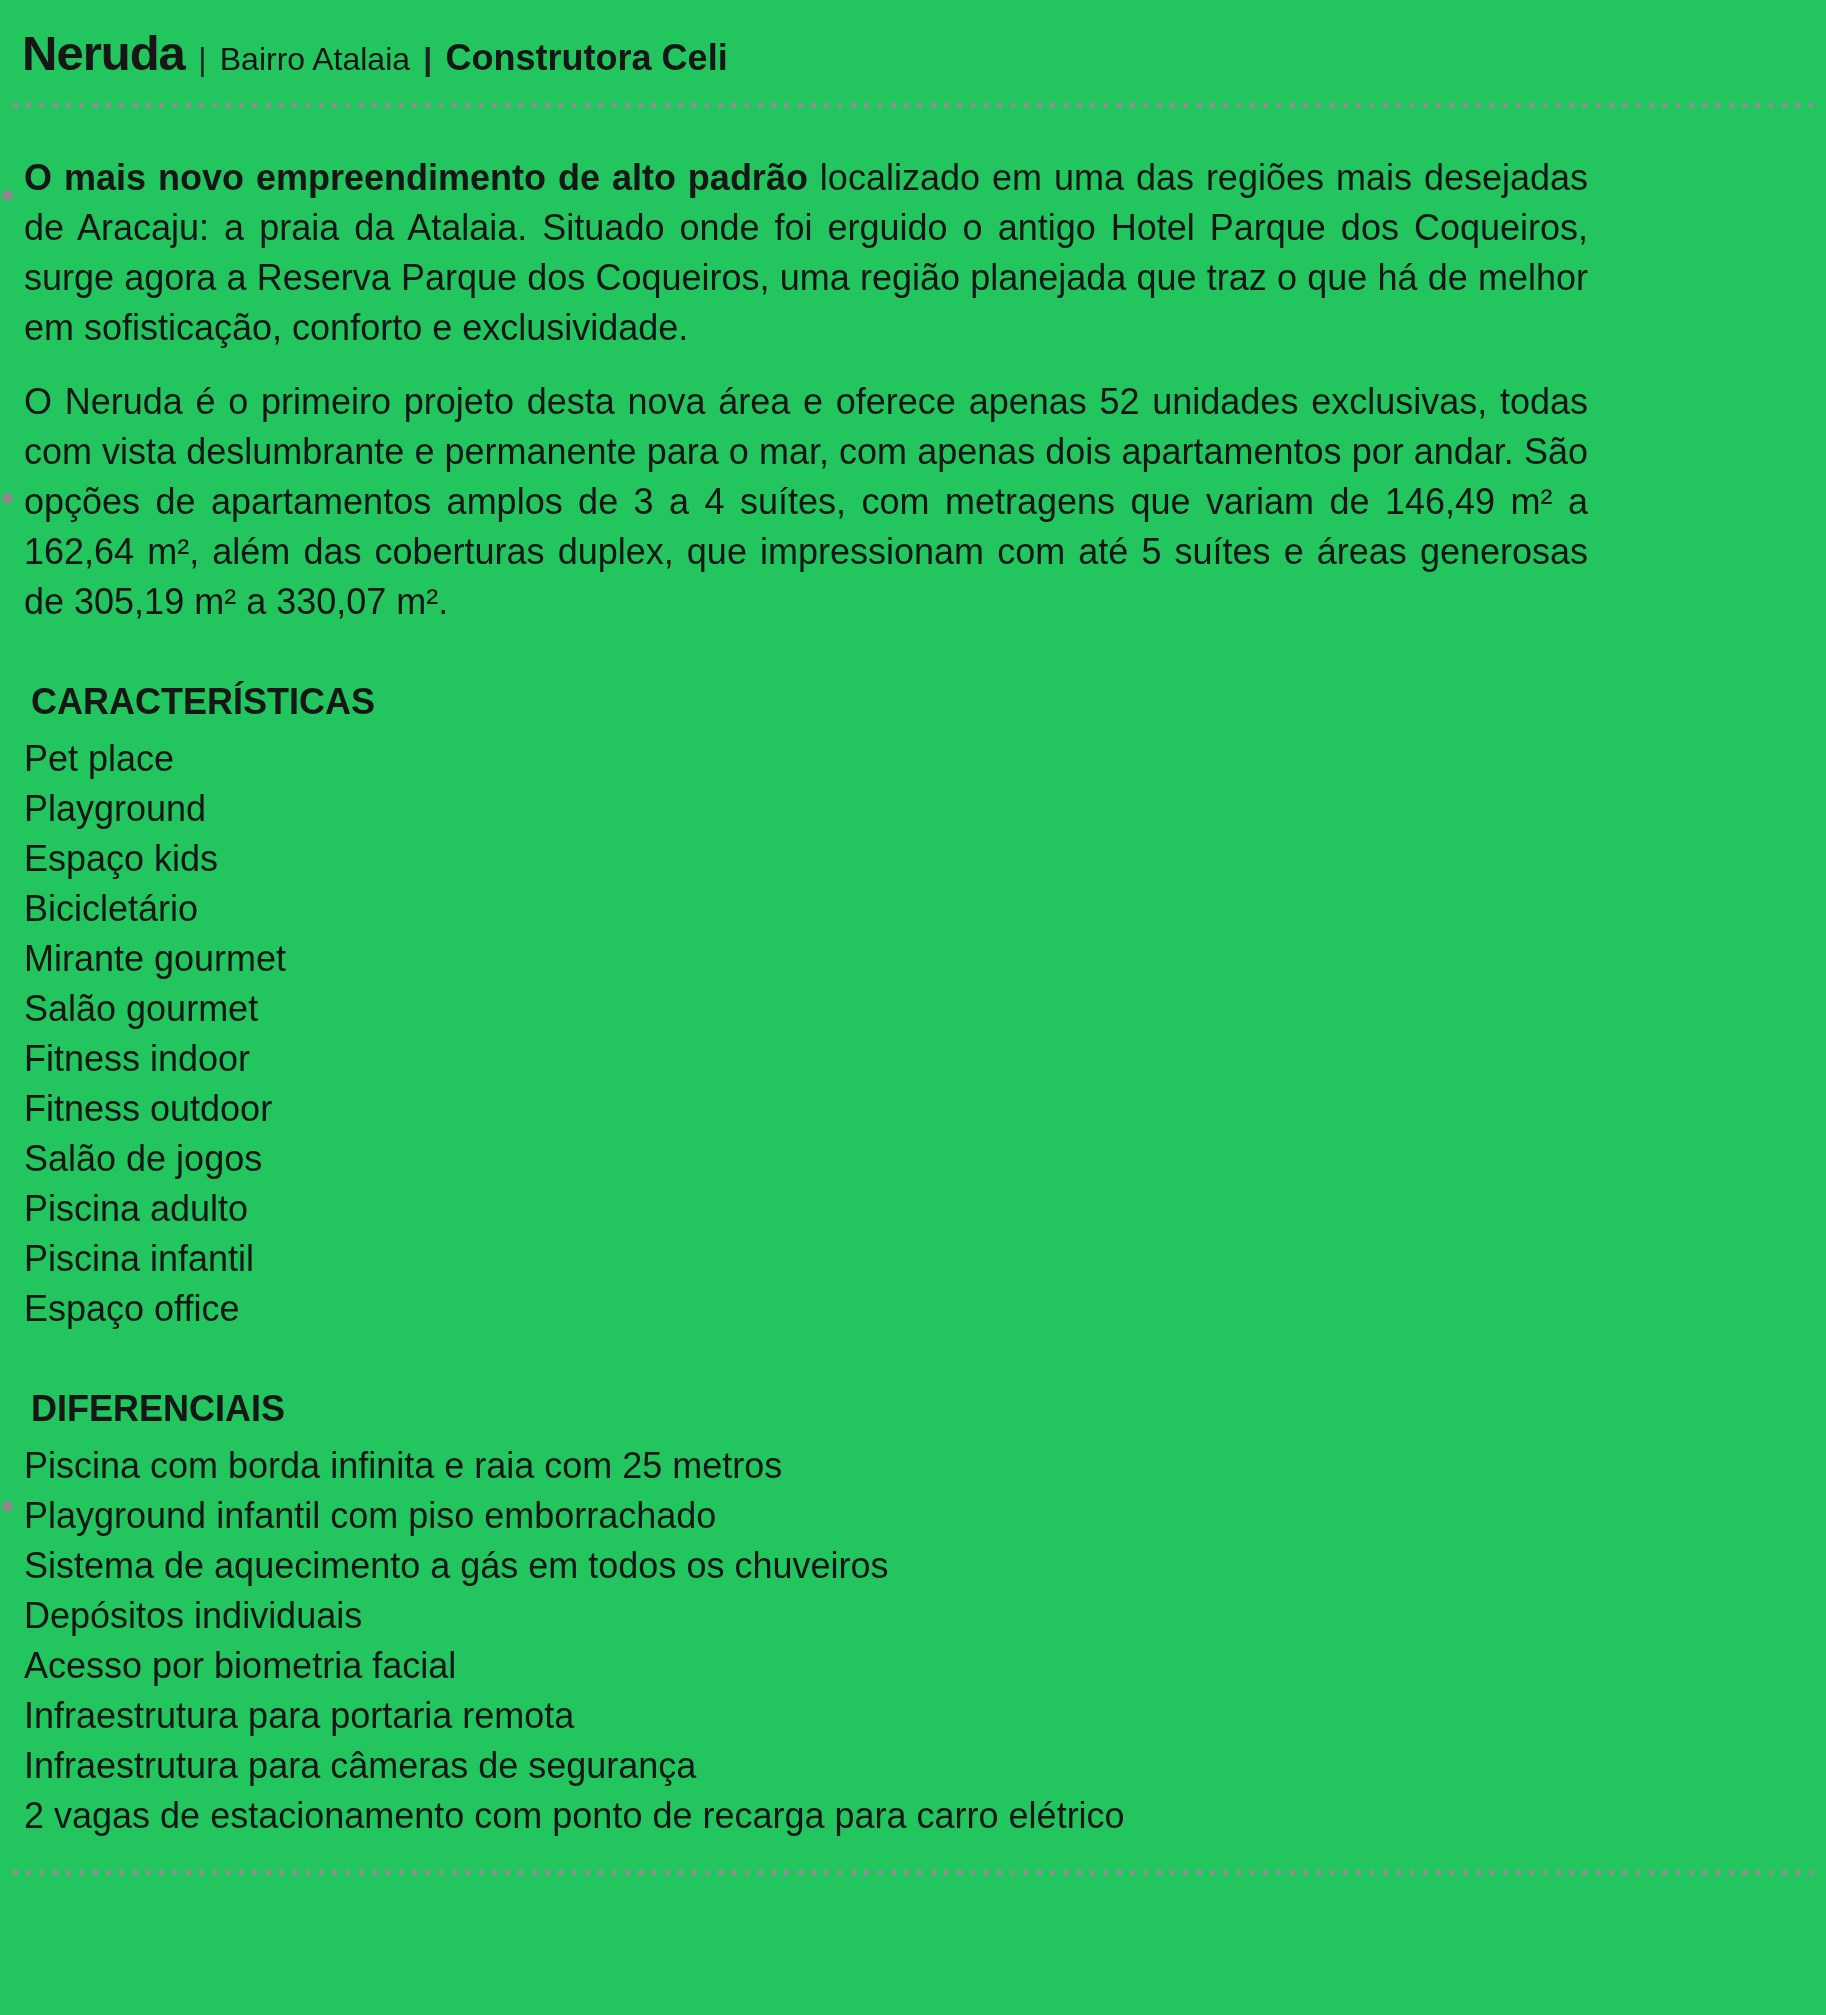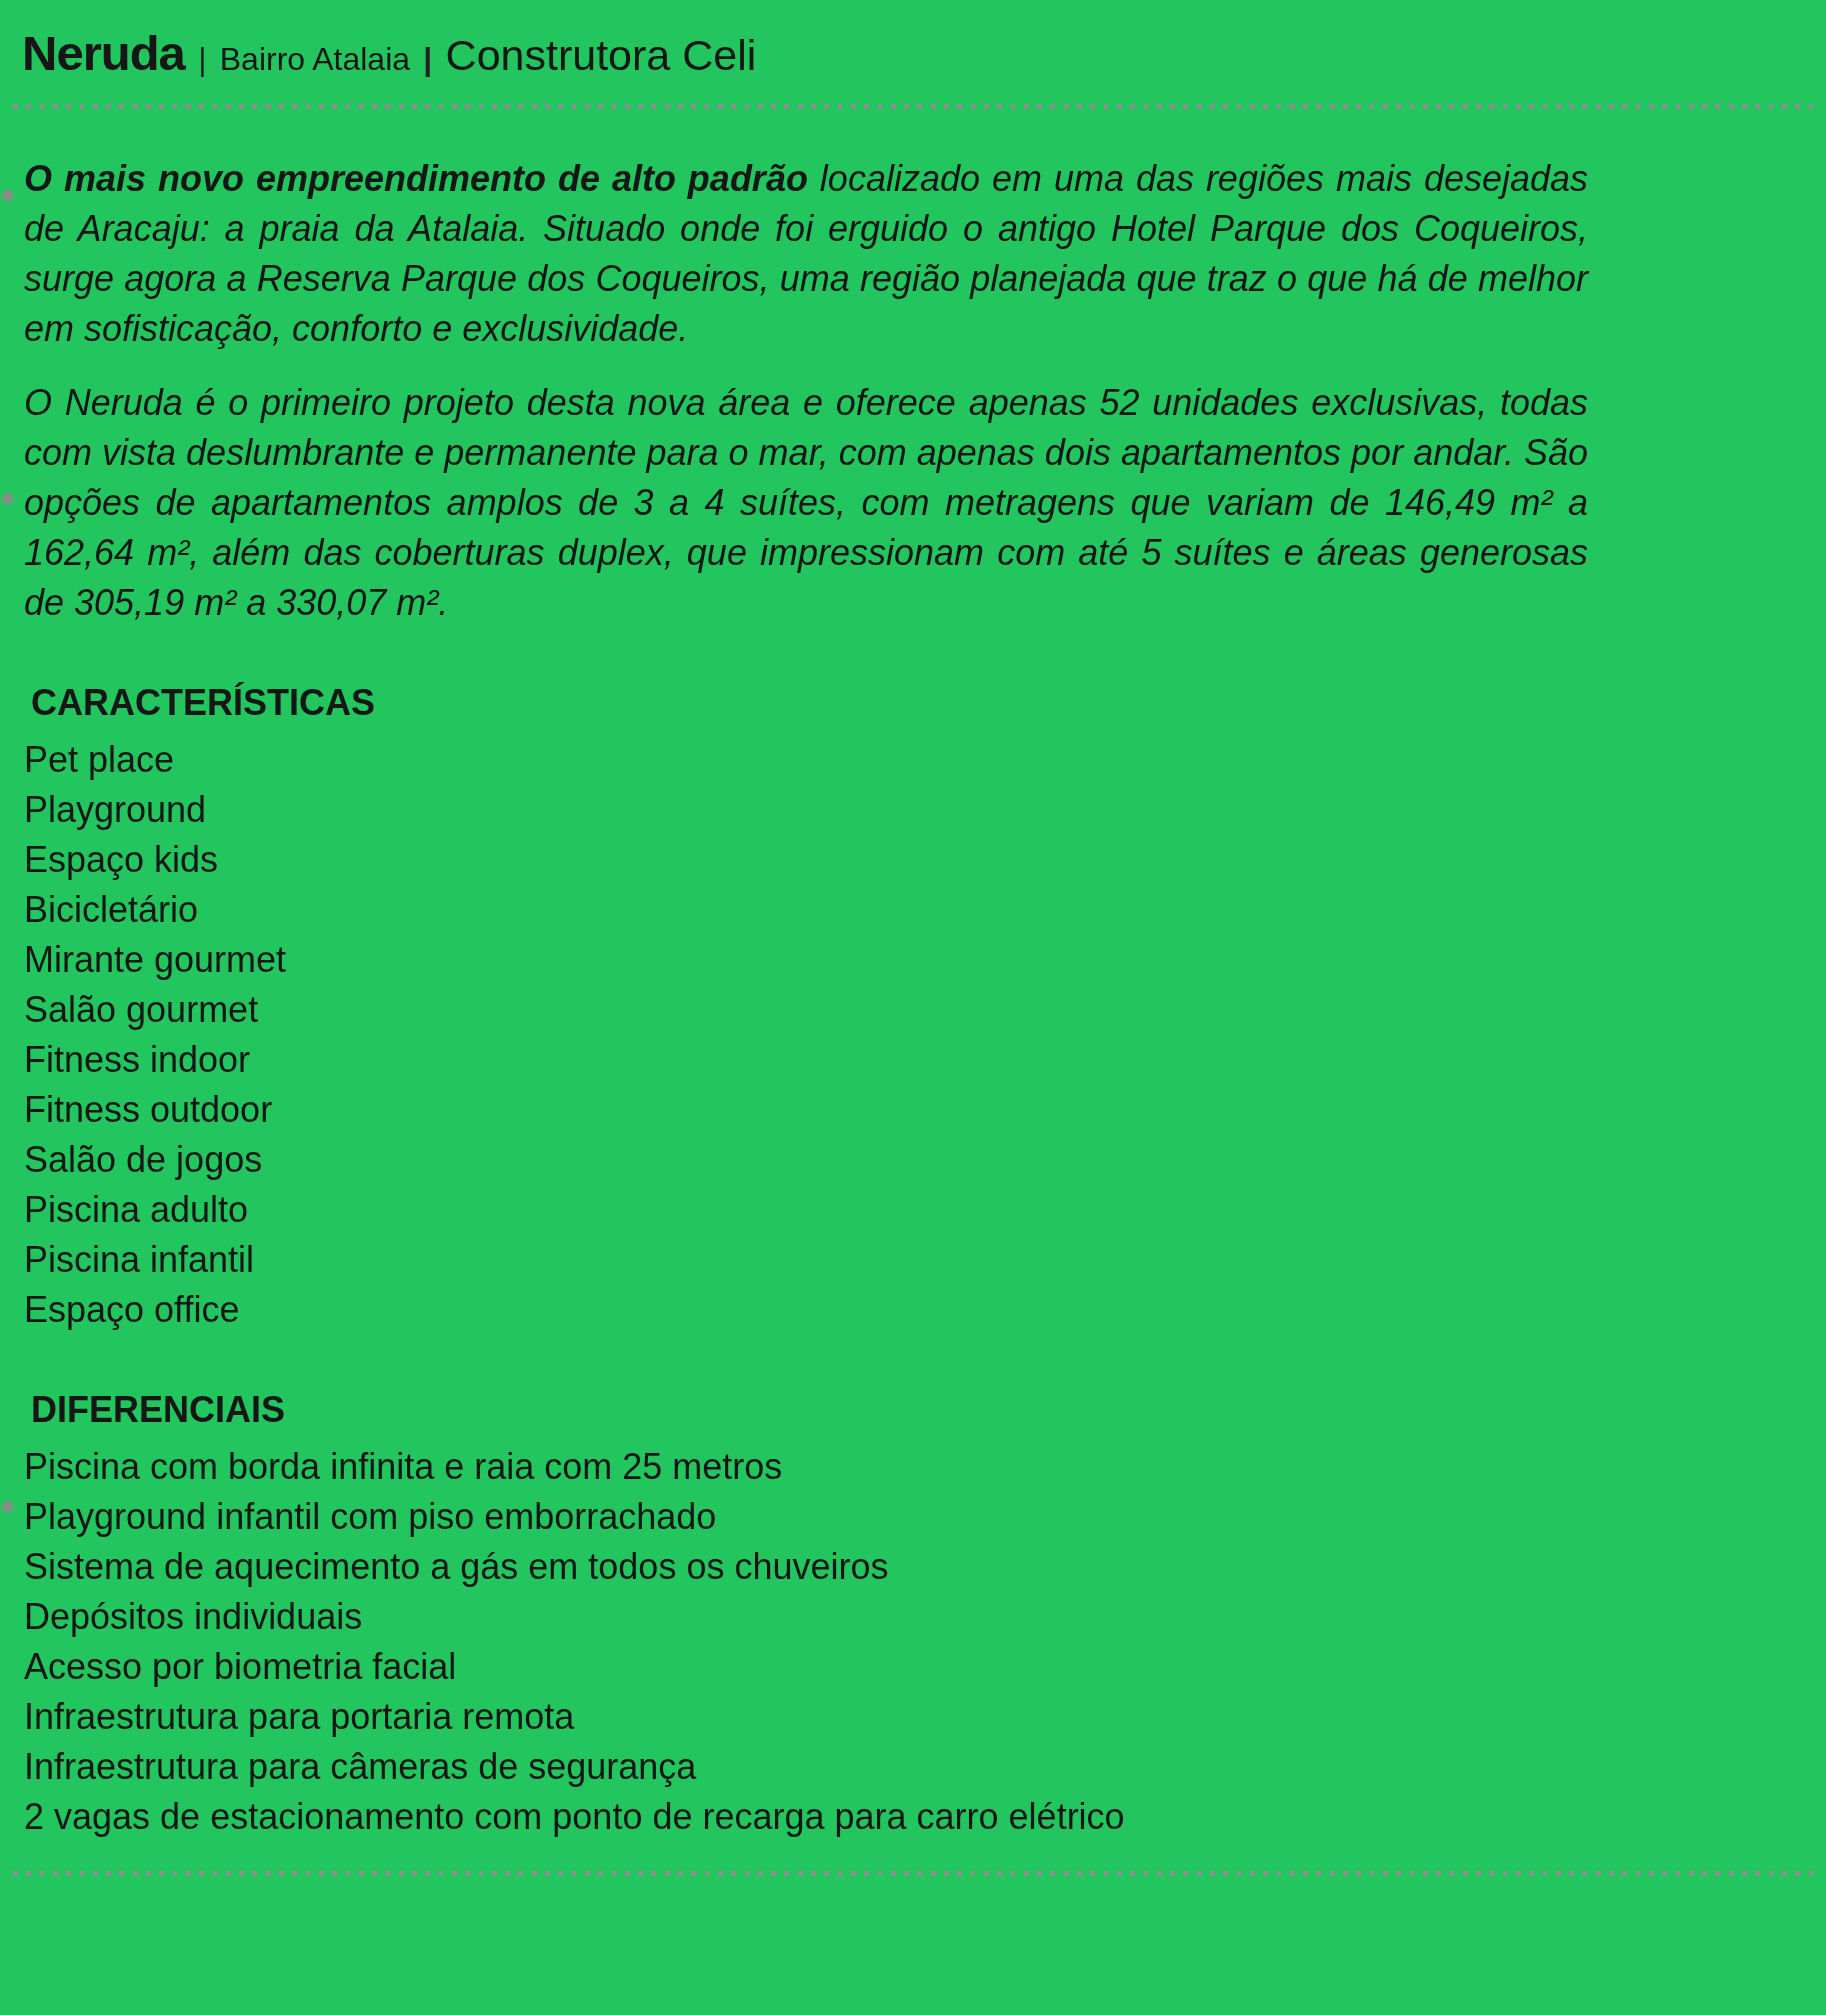--- a/index.html
+++ b/index.html
@@ -34,41 +34,40 @@
     font-size: 32px;
     font-weight: 400;
     color: #222;
   }
   .doc-sep.bold { font-weight: 700; }
   .doc-subtitle {
     font-size: 32px;
     font-weight: 400;
   }
   .doc-company {
-    font-size: 43px;
-    font-weight: 400;
+    font-size: 36px;
+    font-weight: 700;
   }
   
   .divider {
     height: 5.7px;
     margin: 0 13.3px;
     background-image: repeating-linear-gradient(to right, #8f8f8f 0 4.8px, transparent 4.8px 13.3px);
   }
   .divider.top { margin-top: 24px; }
   .divider.bottom { margin-top: 28.5px; }
   
   .content {
     padding: 0 238px 0 24px;
     font-size: 36px;
     line-height: 50px;
   }
   .para {
     margin: 0;
     text-align: justify;
-    font-style: italic;
   }
   .para.first { margin-top: 45px; }
   .para.second { margin-top: 24px; }
   .para b { font-weight: 700; }
   .list-section { margin-top: 50px; }
   .list-heading {
     margin: 7px;
     font-size: 36px;
     font-weight: 700;
     line-height: 50px;

